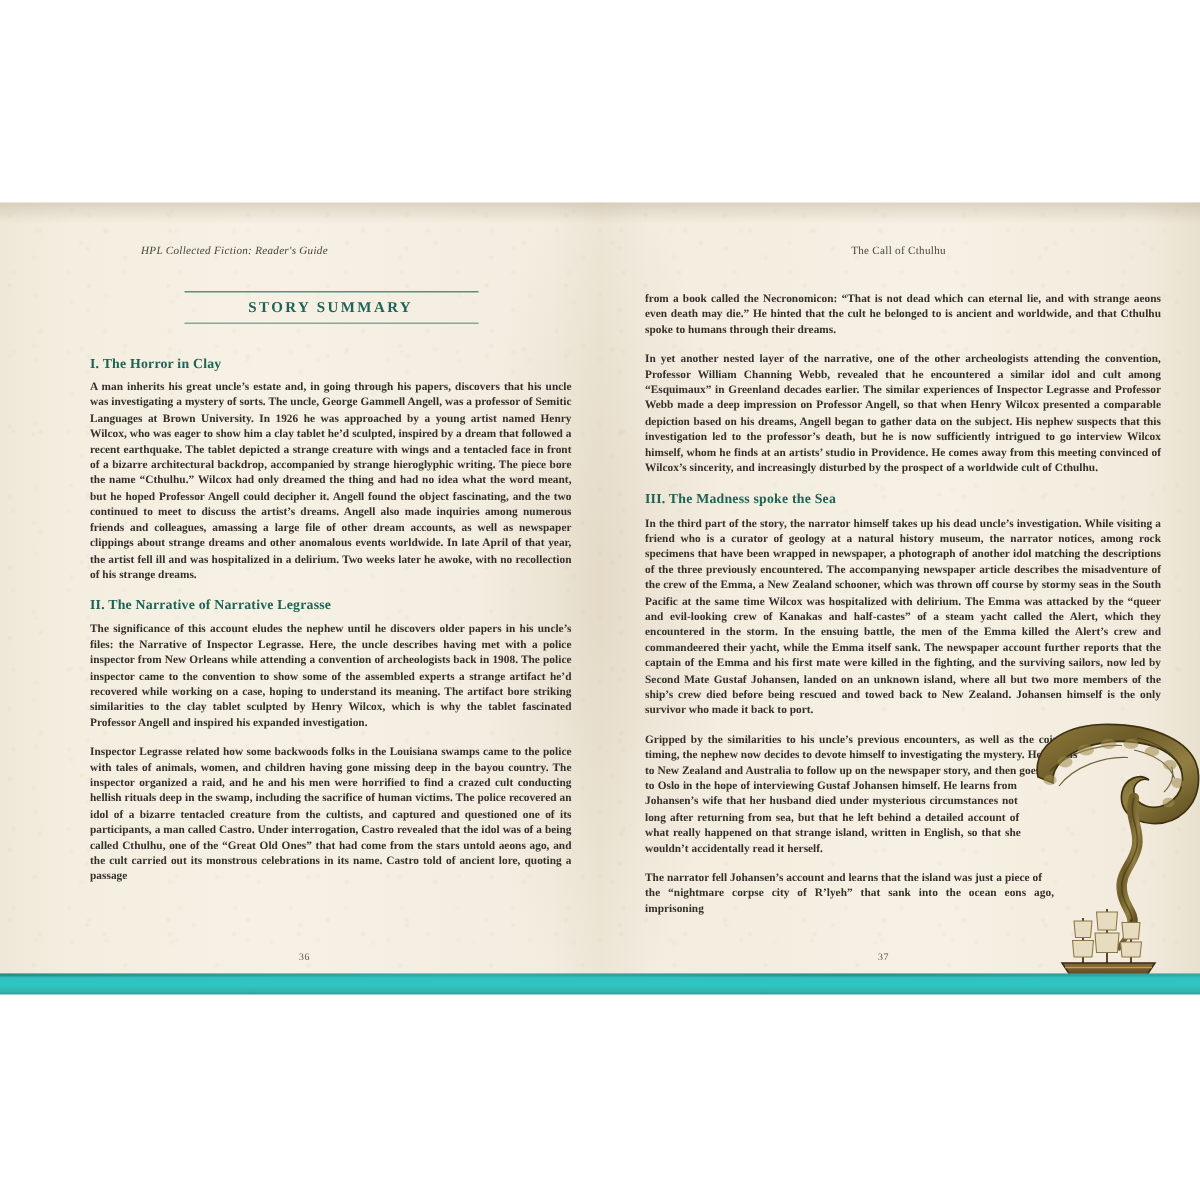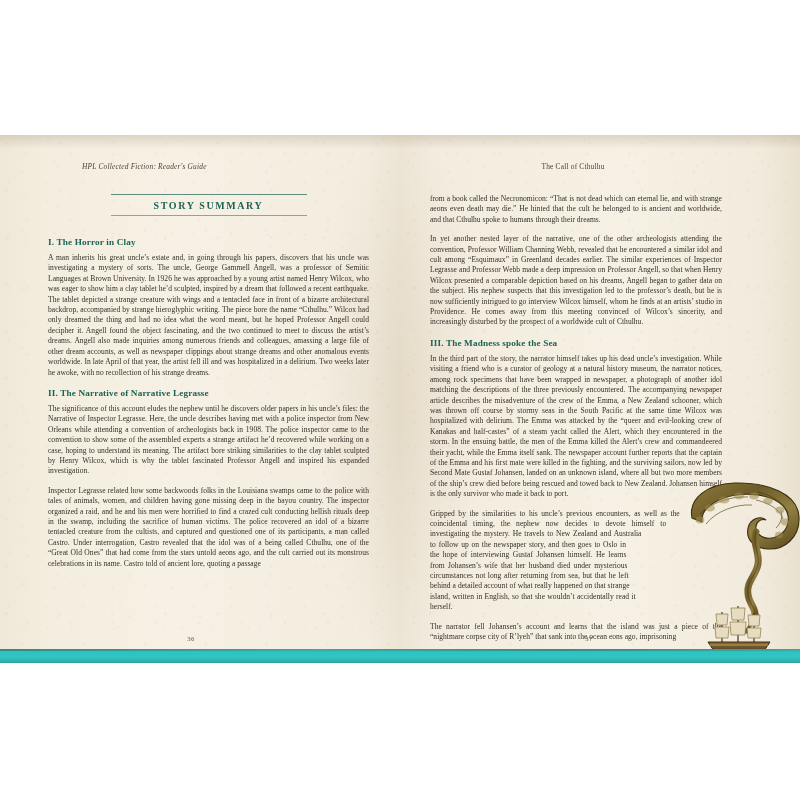--- a/index.html
+++ b/index.html
@@ -52,22 +52,22 @@
     background: linear-gradient(0deg, rgba(120,100,70,.10), rgba(120,100,70,0));
     pointer-events: none;
   }
 
   .page {
     position: absolute;
     top: 0;
     height: 525px;
     box-sizing: border-box;
   }
-  .page-left  { left: 4px;   width: 400px; padding: 27px 35px 0 44px; }
-  .page-right { left: 400px; width: 400px; padding: 27px 78px 0 30px; }
+  .page-left  { left: 16px;   width: 400px; padding: 27px 35px 0 44px; }
+  .page-right { left: 400px; width: 400px; padding: 27px 26px 0 30px; }
 
   .running-head {
     font-size: 7.4px;
     color: #4a4438;
     letter-spacing: .2px;
     margin: 0 0 22px 0;
     height: 10px;
   }
   .running-head-left  { font-style: italic; text-align: left; padding-left: 34px; }
   .running-head-right { text-align: center; padding-right: 6px; }
@@ -94,20 +94,21 @@
     line-height: 1.1;
   }
 
   p.body {
     font-size: 7.55px;
     line-height: 10.4px;
     text-align: justify;
     color: #33302a;
     margin: 0 0 9px 0;
     letter-spacing: 0.02px;
+    font-weight: bold;
   }
   p.body:last-child { margin-bottom: 0; }
 
   h3.sub {
     font-size: 9.2px;
     font-weight: bold;
     color: #1d6356;
     margin: 10px 0 5px 0;
     letter-spacing: .15px;
     line-height: 1.2;

